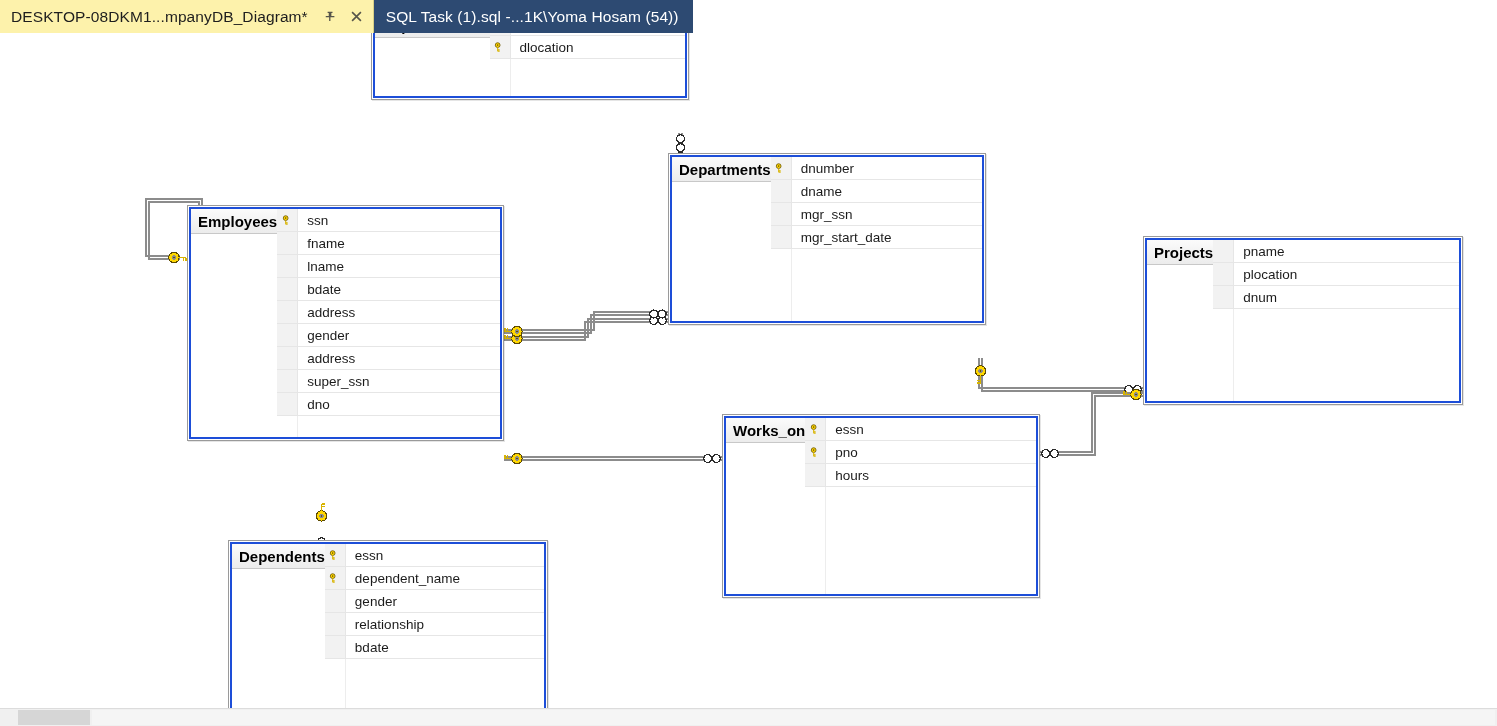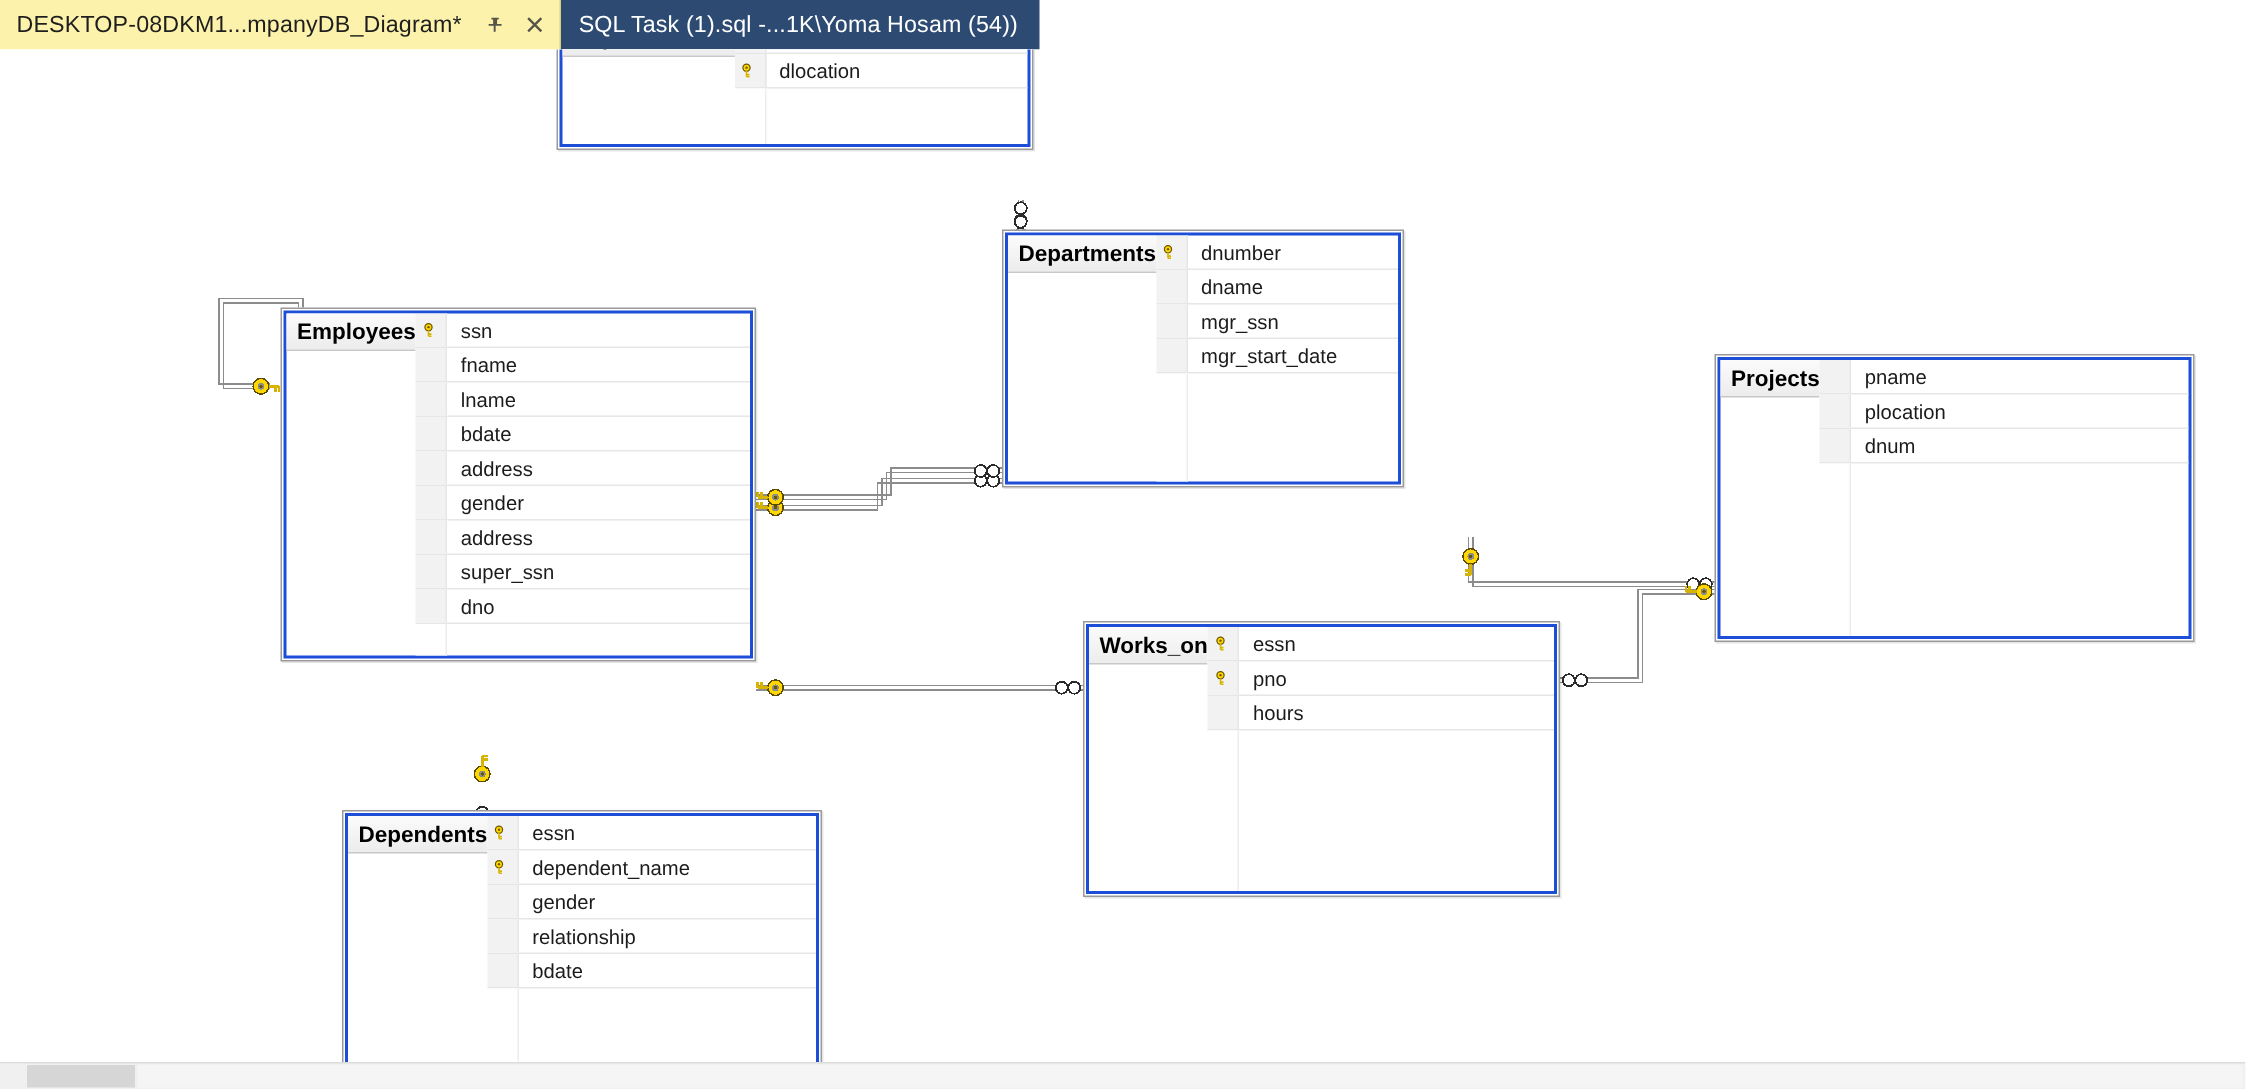--- a/index.html
+++ b/index.html
@@ -298,21 +298,21 @@
                 </svg>
               </span>
               <span class="colname">dlocation</span>
             </div>
             <div class="row filler">
               <span class="gutter"></span>
             </div>
           </div>
         </div>
       </div>
-      <div class="tbl" style="left: 668px; top: 120px; width: 268px; height: 172px;">
+      <div class="tbl" style="left: 668px; top: 120px; width: 318px; height: 172px;">
         <div class="tbl-inner">
           <div class="tbl-head">Departments</div>
           <div class="tbl-body">
             <div class="row">
               <span class="gutter">
                 <svg class="keyico" viewBox="0 0 12 12">
                   <circle cx="4" cy="3.4" r="2.6" fill="#ffd700" stroke="#6b5500" stroke-width="0.9"></circle>
                   <circle cx="4" cy="3.4" r="0.85" fill="#6b5500"></circle>
                   <path d="M4 5.9 V10 M4 8.4 H6.2 M4 10 H6.2" stroke="#d8b400" stroke-width="1.2" fill="none"></path>
                 </svg>
@@ -382,21 +382,21 @@
             <div class="row">
               <span class="gutter"></span>
               <span class="colname">dno</span>
             </div>
             <div class="row filler">
               <span class="gutter"></span>
             </div>
           </div>
         </div>
       </div>
-      <div class="tbl" style="left: 1143px; top: 203px; width: 320px; height: 192px;">
+      <div class="tbl" style="left: 1143px; top: 203px; width: 320px; height: 169px;">
         <div class="tbl-inner">
           <div class="tbl-head">Projects</div>
           <div class="tbl-body">
             <div class="row">
               <span class="gutter"></span>
               <span class="colname">pname</span>
             </div>
             <div class="row">
               <span class="gutter"></span>
               <span class="colname">plocation</span>

